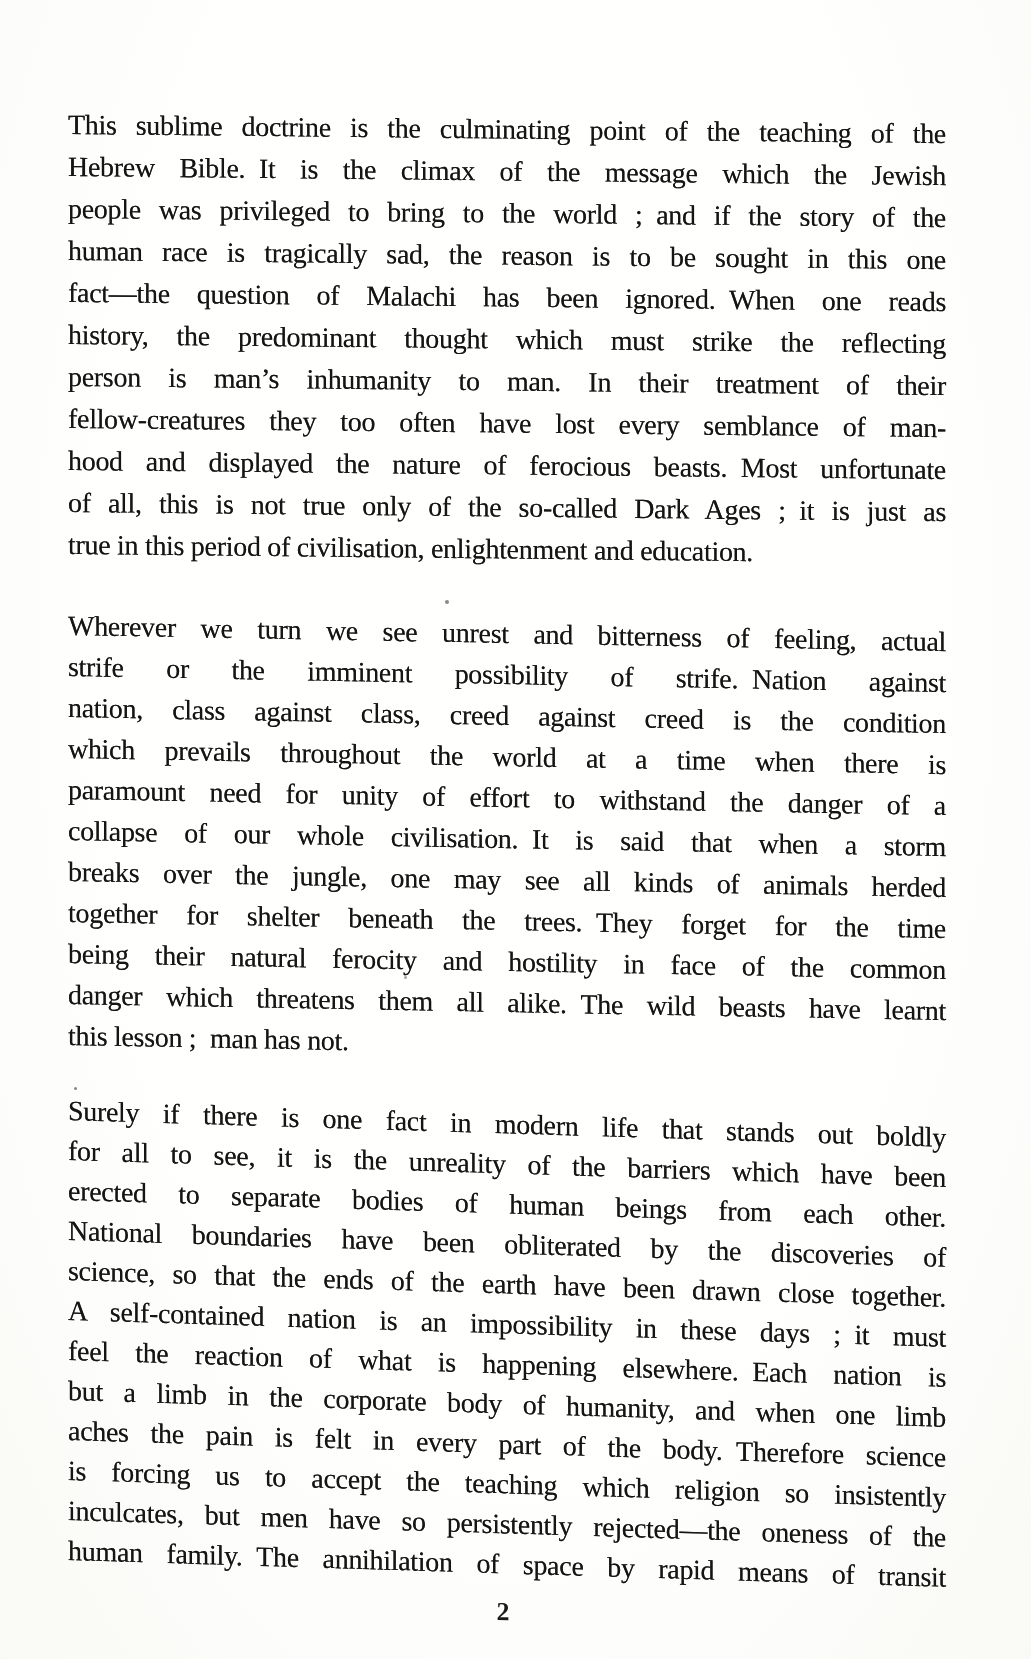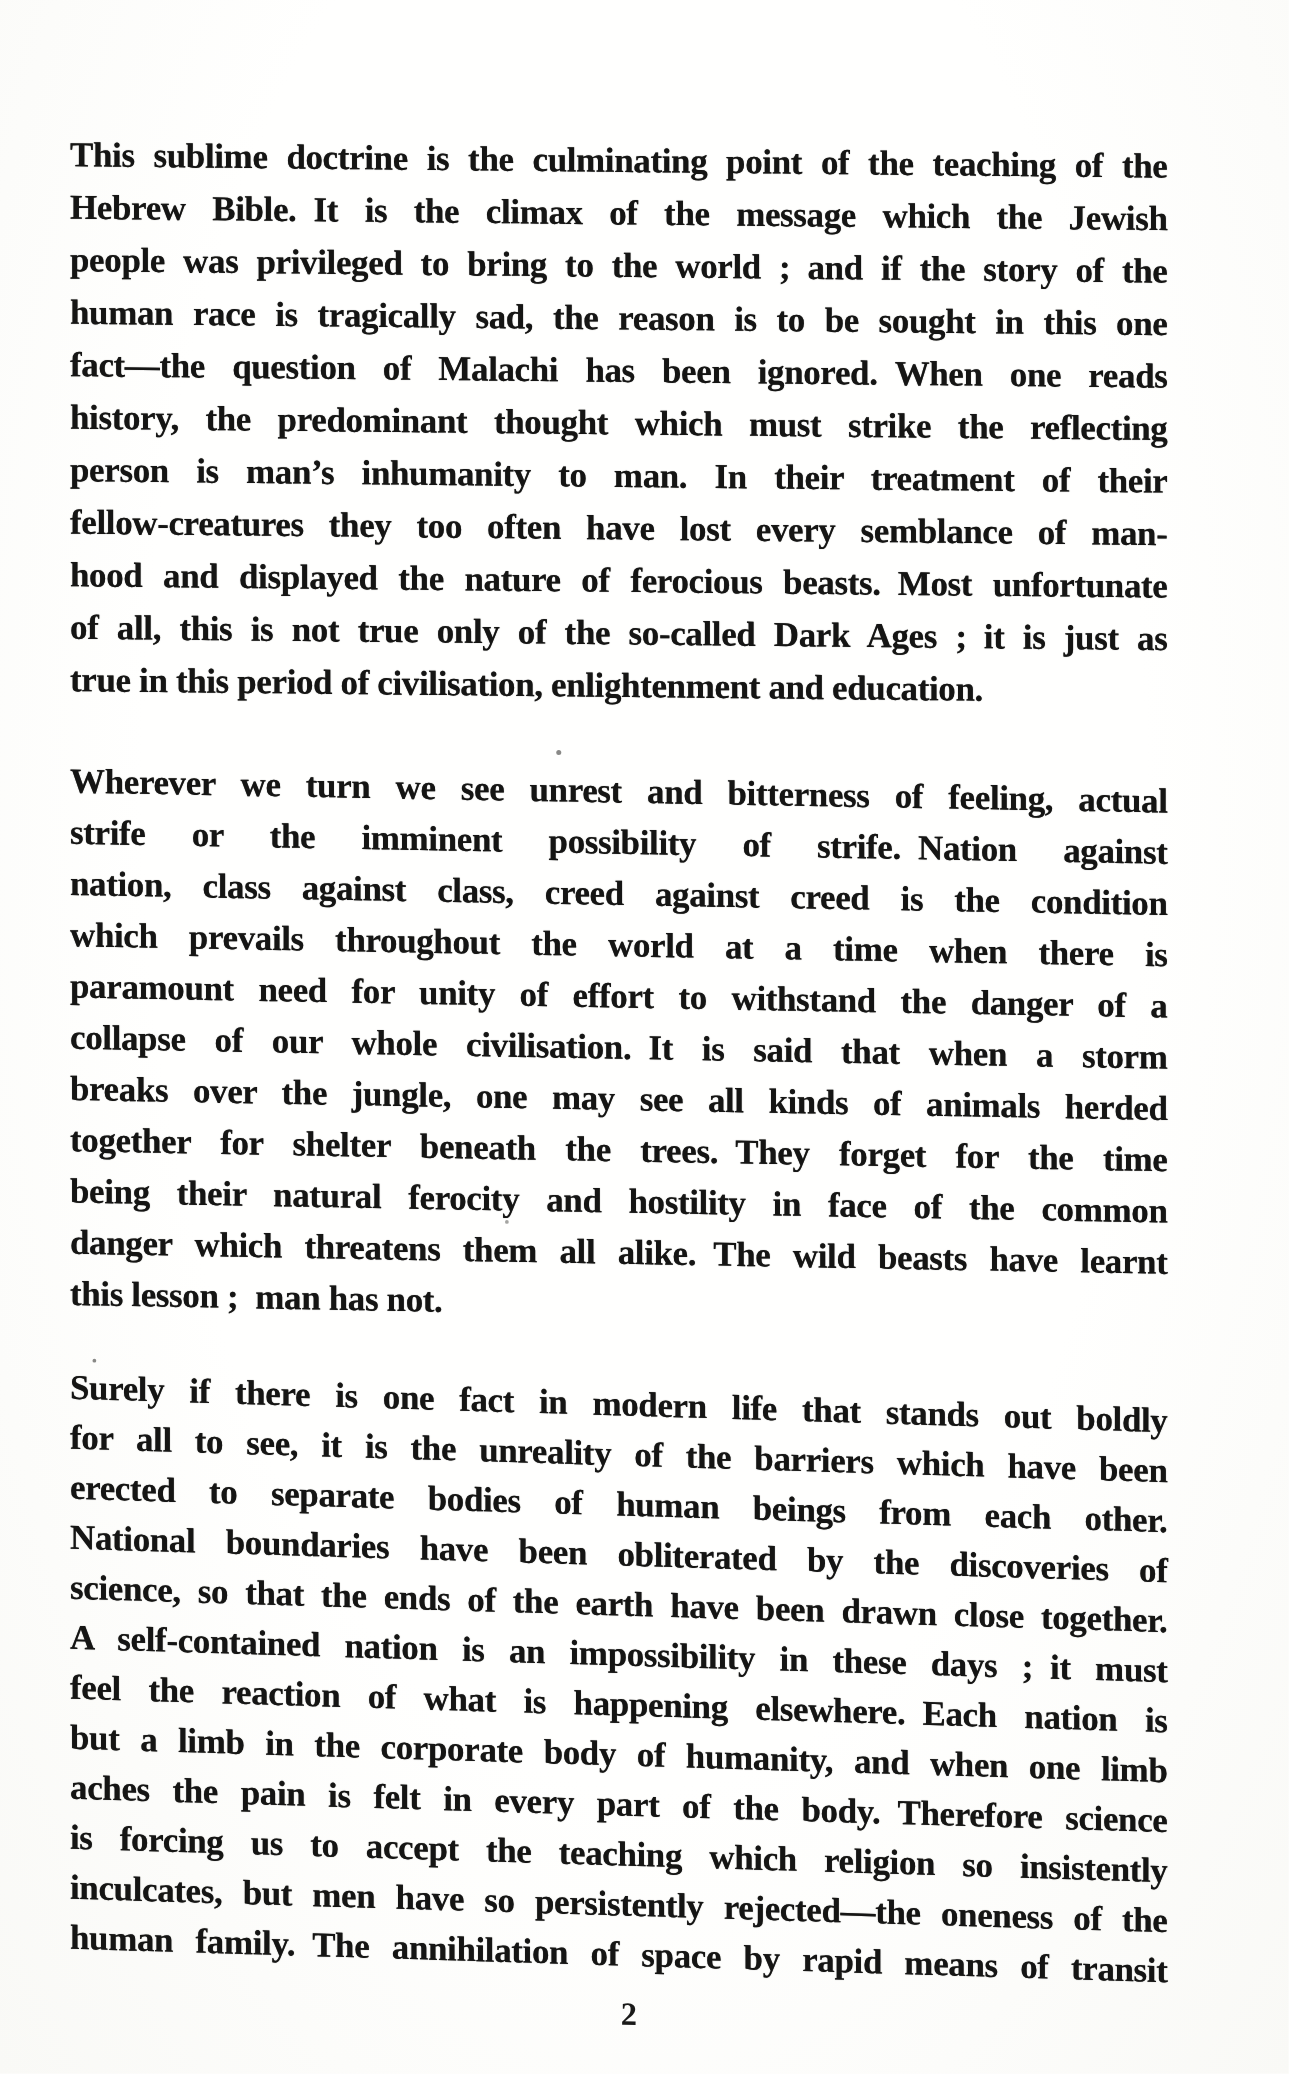--- a/index.html
+++ b/index.html
@@ -9,24 +9,23 @@
     overflow: hidden;
     background: #fdfdfc;
     font-family: "Liberation Serif", "DejaVu Serif", serif;
   }
   .sheet {
     position: absolute; inset: 0;
     background: radial-gradient(ellipse at 50% 38%, #fffffe 55%, #f9f9f6 100%);
   }
   .text-block {
     position: absolute;
-    left: 56px; top: 104px; width: 878px;
+    left: 68px; top: 104px; width: 878px;
     color: #151514;
     text-shadow: 0 0 0.6px rgba(20,20,18,0.75);
-    font-weight: bold;
   }
   .para {
     font-size: 28px;
     letter-spacing: -0.3px;
     transform-origin: 0 0;
   }
   .para .line {
     text-align: justify;
     text-align-last: justify;
     line-height: 42px;

